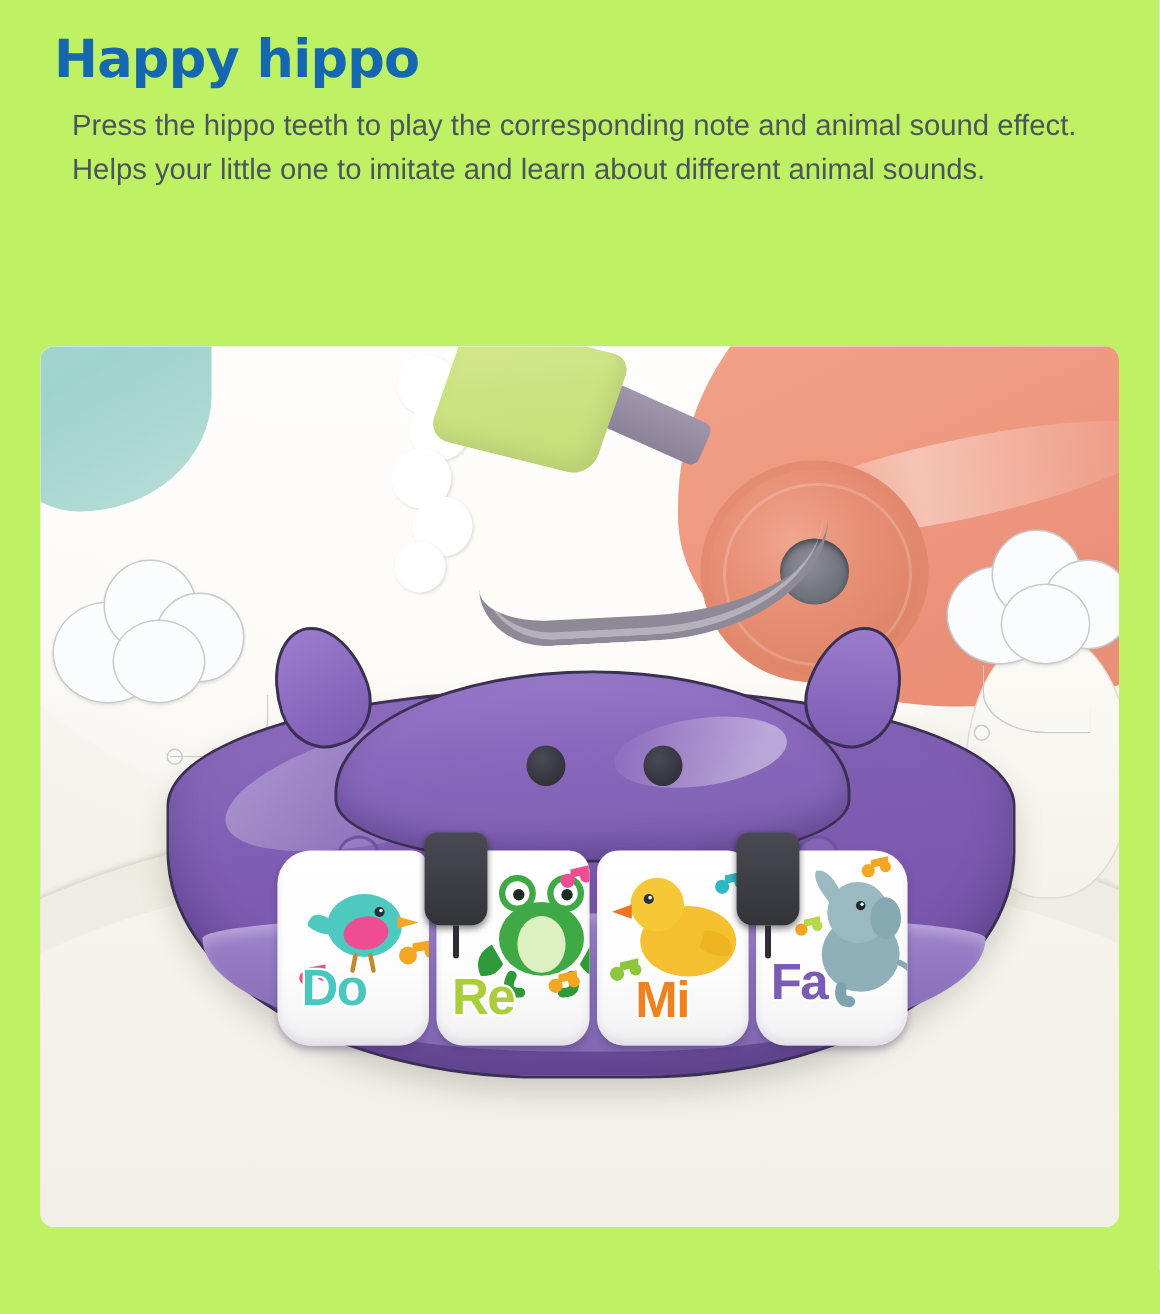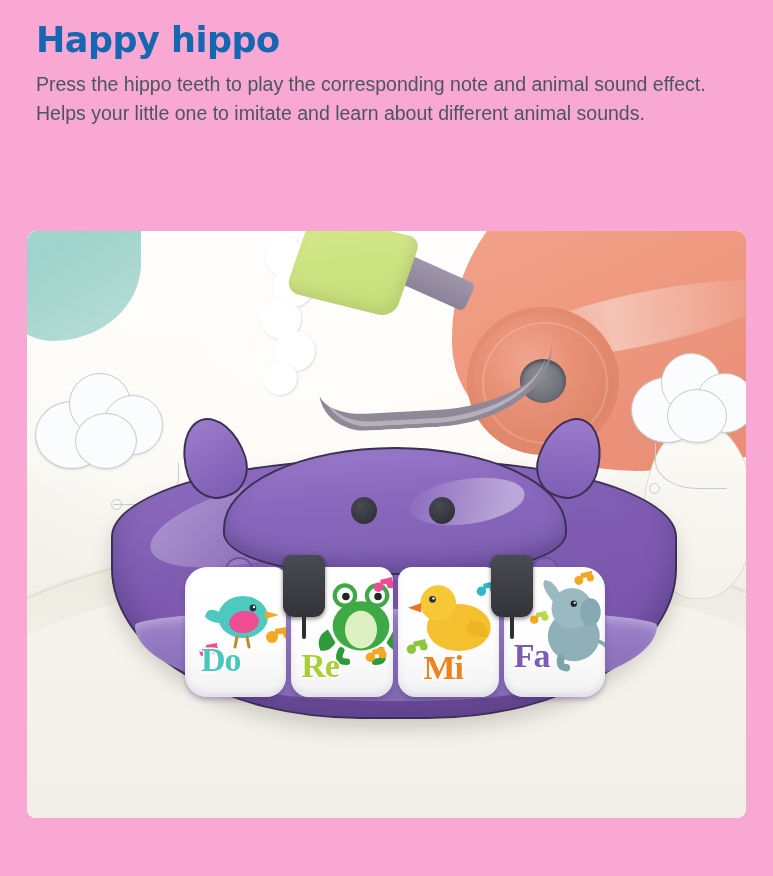--- a/index.html
+++ b/index.html
@@ -13,41 +13,41 @@
     height: 876px;
     background: #c3e6e0;
     font-family: "Liberation Sans", sans-serif;
     overflow: hidden;
   }
 
   .page {
     position: relative;
     width: 773px;
     height: 876px;
-    background: #f9a8d4;
+    background: #bef264;
   }
 
   
   .text-block {
     position: absolute;
     left: 36px;
     top: 20px;
     width: 700px;
   }
   .title {
     margin: 0;
     font-family: "DejaVu Sans", sans-serif;
     font-size: 35px;
     font-weight: 700;
     letter-spacing: -0.5px;
     color: #1567b0;
     line-height: 1.15;
   }
   .description {
-    margin: 10px 0 0 0;
+    margin: 10px 0 0 12px;
     font-family: "Liberation Sans", sans-serif;
     font-size: 19.5px;
     font-weight: 400;
     line-height: 1.45;
     color: #4c565a;
     max-width: 690px;
   }
 
   
   .photo {
@@ -426,21 +426,21 @@
   }
   .key:nth-child(1) { border-radius: 22px 12px 20px 22px; }
   .key:nth-child(4) { border-radius: 12px 22px 22px 20px; }
 
   .key-art {
     position: absolute;
     inset: 0;
   }
   .key-label {
     position: absolute;
-    font-family: Liberation Serif, serif;
+    font-family: Liberation Sans, sans-serif;
     font-weight: 700;
     font-size: 34px;
     letter-spacing: -1px;
     -webkit-text-stroke: 3px #ffffff;
     paint-order: stroke fill;
   }
   .key1 .key-label { left: 16px; bottom: 18px; color: #49c7bd; }
   .key2 .key-label { left: 10px; bottom: 12px; color: #a9ce3a; text-align: center; }
   .key3 .key-label { left: 26px; bottom: 10px; color: #f0811f; }
   .key4 .key-label { left: 10px; bottom: 22px; color: #7b5bb5; }

